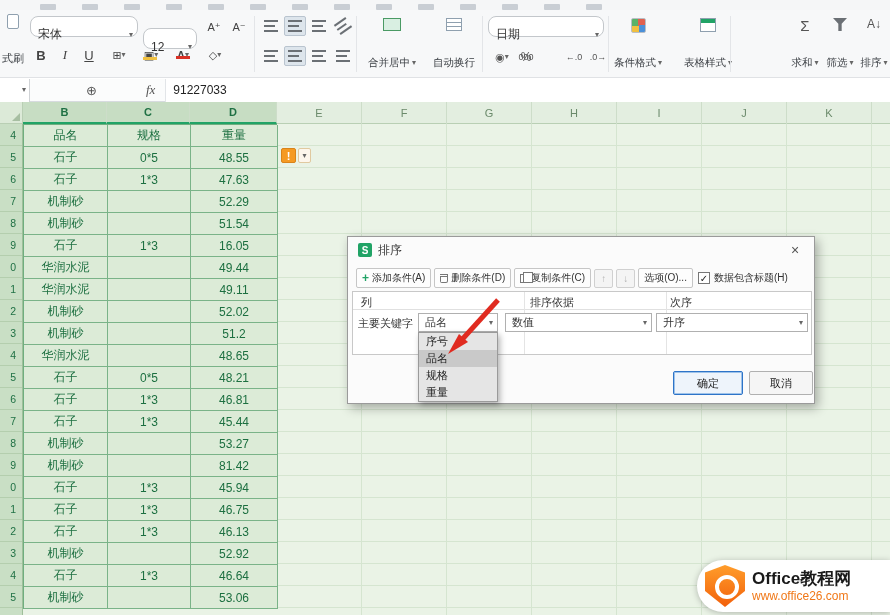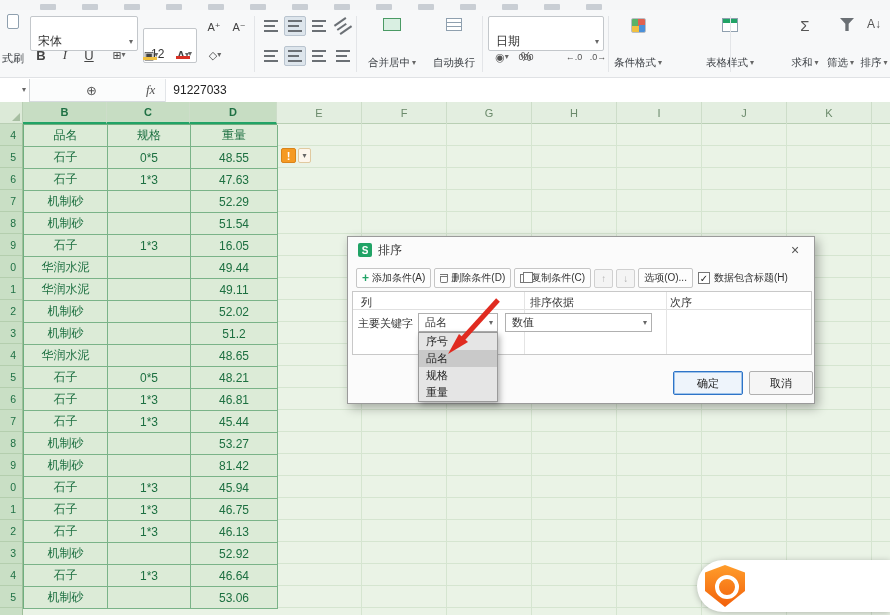--- a/index.html
+++ b/index.html
@@ -7,21 +7,21 @@
   .screen { position:relative; width:890px; height:615px; overflow:hidden; background:#fff; }
   .abs { position:absolute; }
 
   
   .topstrip { left:0; top:0; width:890px; height:10px; background:#f5f6f7; display:flex; align-items:flex-end; gap:26px; padding:0 40px; overflow:hidden; }
   .topstrip span { width:16px; height:6px; background:#c9ced4; border-radius:1px; flex:none; }
 
   
   .ribbon { left:0; top:10px; width:890px; height:68px; background:#f7f8f9; border-bottom:1px solid #e0e2e5; font-size:11px; color:#3a3e43; }
   .vsep { position:absolute; top:6px; width:1px; height:56px; background:#e3e5e8; }
-  .combo { position:absolute; height:35px; background:#fff; border:1px solid #c3c7cb; border-radius:2px; display:flex; align-items:center; padding:16px 4px 0 7px; font-size:12px; color:#333; }
+  .combo { position:absolute; height:21px; background:#fff; border:1px solid #c3c7cb; border-radius:8px; display:flex; align-items:center; padding:16px 4px 0 7px; font-size:12px; color:#333; }
   .combo .grow { flex:1; overflow:hidden; white-space:nowrap; }
   .arr { font-size:8px; color:#666; line-height:1; }
   .arr::before { content:"▾"; }
   .minibtn { position:absolute; height:22px; display:flex; align-items:center; justify-content:center; border-radius:2px; color:#444; }
   .bold-b { font-weight:bold; font-size:13px; }
   .ital-i { font-style:italic; font-family:"Liberation Serif", serif; font-size:13px; }
   .und-u { text-decoration:underline; font-size:13px; }
   .clrbar { position:absolute; left:3px; bottom:2px; width:14px; height:3px; }
   .bars { display:inline-block; width:14px; height:12px;
     background:
@@ -255,38 +255,38 @@
 
     <div class="vsep" style="left:608px;"></div>
 
     <div class="bigbtn" style="left:612px; width:52px;">
       <span class="ico-grid"></span>
       <span class="lbl">
           <span>条件格式</span>
           <span class="arr"></span>
         </span>
     </div>
-    <div class="bigbtn" style="left:702px; width:56px;">
+    <div class="bigbtn" style="left:680px; width:56px;">
       <span class="ico-table"></span>
       <span class="lbl">
           <span>表格样式</span>
           <span class="arr"></span>
         </span>
     </div>
 
     <div class="vsep" style="left:730px;"></div>
 
     <div class="bigbtn" style="left:788px; width:34px;">
       <span class="ico-sigma">Σ</span>
       <span class="lbl">
           <span>求和</span>
           <span class="arr"></span>
         </span>
     </div>
-    <div class="bigbtn" style="left:824px; width:32px;align-items:flex-end;">
+    <div class="bigbtn" style="left:824px; width:32px;">
       <span class="ico-funnel"></span>
       <span class="lbl">
           <span>筛选</span>
           <span class="arr"></span>
         </span>
     </div>
     <div class="bigbtn" style="left:858px; width:32px;">
       <span class="ico-sort">A↓</span>
       <span class="lbl">
           <span>排序</span>
@@ -564,20 +564,24 @@
     <span class="keylbl">主要关键字</span>
 
     <div class="dcombo" style="left:70px; top:76px; width:80px;">
       <span class="grow">品名</span>
       <span class="arr"></span>
     </div>
     <div class="dcombo" style="left:157px; top:76px; width:147px;">
       <span class="grow">数值</span>
       <span class="arr"></span>
     </div>
+    <div class="dcombo" style="left:308px; top:76px; width:152px;">
+      <span class="grow">升序</span>
+      <span class="arr"></span>
+    </div>
 
     <div class="ddlist">
   <div class="dd-item">序号</div>
 
   <div class="dd-item hl">品名</div>
 
   <div class="dd-item">规格</div>
 
   <div class="dd-item">重量</div>
 </div>
@@ -586,15 +590,19 @@
     <div class="cancelbtn">取消</div>
   </div>
 
   <svg class="abs arrowlayer" viewBox="0 0 80 78" width="80" height="78">
     <line x1="60" y1="12" x2="20" y2="56" stroke-width="5" stroke="#e02b20"></line>
     <polygon points="10,66 30,54 21,46" fill="#e02b20"></polygon>
   </svg>
 
   <div class="abs wm">
     <span class="wm-logo"></span>
+    <span class="wm-txt">
+      <div class="wm-title">Office教程网</div>
+      <div class="wm-url">www.office26.com</div>
+    </span>
   </div>
 
 </div>
 
 </body></html>

